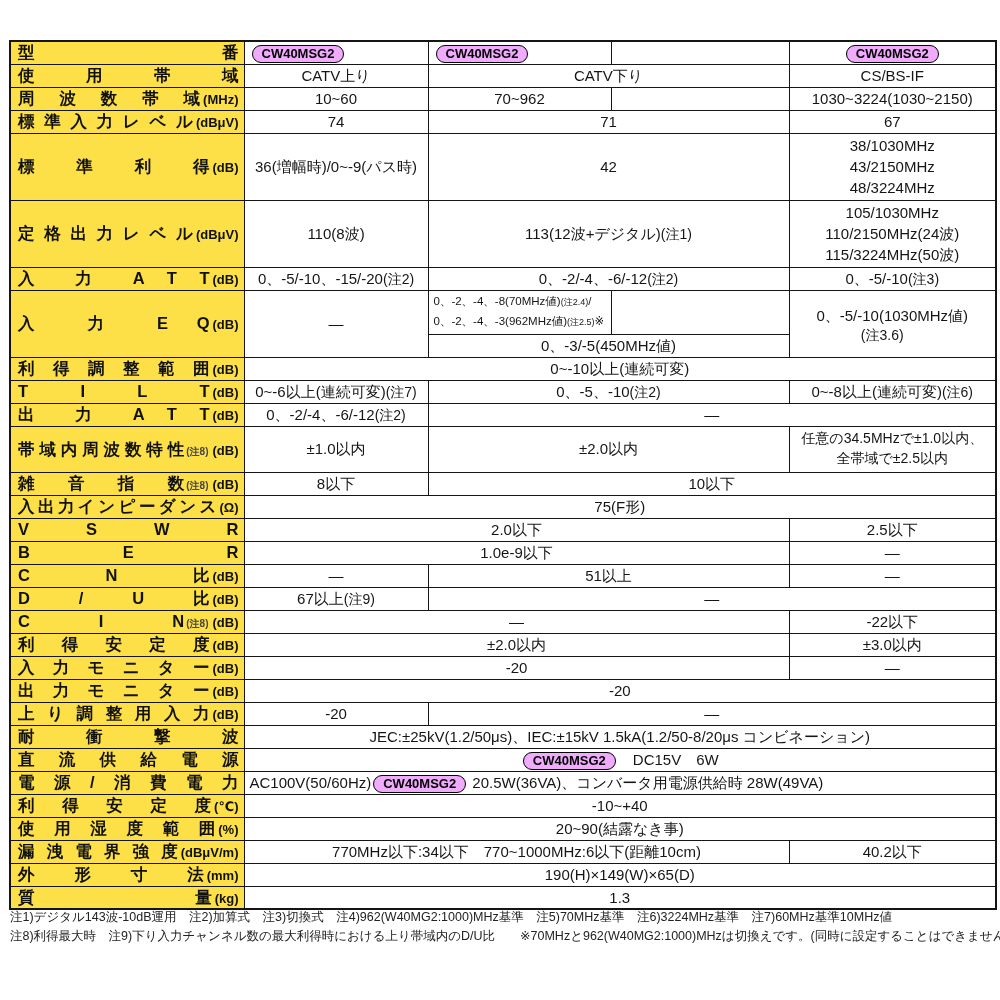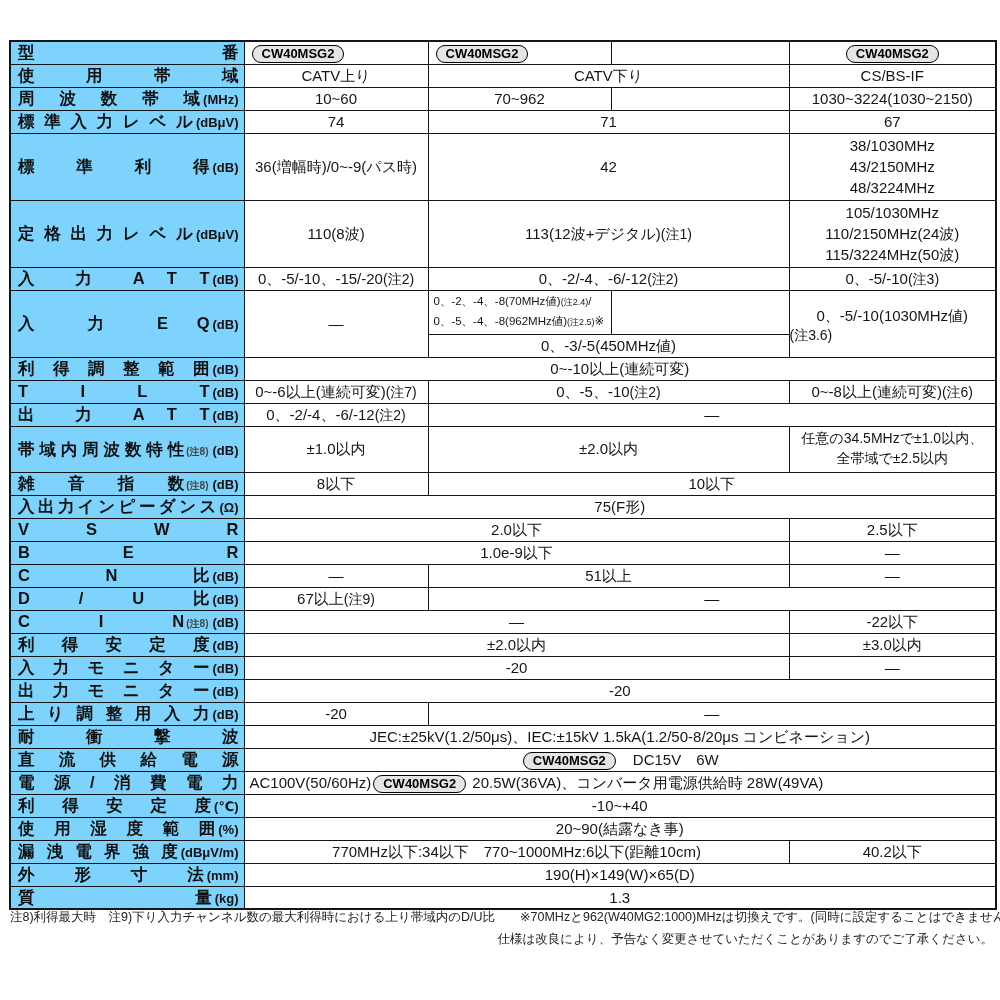--- a/index.html
+++ b/index.html
@@ -12,36 +12,36 @@
   .spec-wrap{position:absolute;left:9px;top:40px;}
   table.spec{
     border-collapse:collapse;table-layout:fixed;width:986px;
     border:2.5px solid #151515;
   }
   th,td{
     border:1.5px solid #151515;
     overflow:hidden;white-space:nowrap;
     padding:0;vertical-align:middle;
   }
-  th{background:#7dd3fc;font-weight:bold;}
+  th{background:#fde047;font-weight:bold;}
   .lblwrap{display:flex;align-items:baseline;padding:1px 5px 1px 7px;}
   .lt{flex:1;text-align:justify;text-align-last:justify;font-size:16.5px;line-height:1.15;font-weight:bold;}
   .ln{font-size:10px;color:#444;margin:0 1px 0 2px;font-weight:bold;}
   .lu{font-size:13px;margin-left:3px;text-align:right;font-weight:bold;white-space:nowrap;}
   td{text-align:center;font-size:15px;color:#151515;}
   td .vl{line-height:1.42;}
   td.left{text-align:left;padding-left:5px;}
   .sm{font-size:14px;}
   td.eqsm{font-size:11.5px;text-align:left;padding-left:5px;}
   td.eqsm .vl{line-height:1.7;}
   td.eqsm .sm{font-size:9px;}
   td.fs13{font-size:14px;}
-  td.eqnote .vl:nth-child(2){text-align:left;padding-right:20px;line-height:1;}
+  td.eqnote .vl:nth-child(2){text-align:center;padding-right:20px;line-height:1;}
   .badge{
-    display:inline-block;background:#e5e5e5;border:1.5px solid #000;
+    display:inline-block;background:#f0abfc;border:1.5px solid #000;
     border-radius:9px;padding:0 9px;font-size:13px;font-weight:bold;
     line-height:16px;margin:0 2px;vertical-align:middle;color:#000;
   }
   .notes{position:absolute;left:10px;top:908px;width:983px;font-size:12.5px;color:#222;line-height:19px;}
   .note-line{white-space:pre;}
   .note-right{text-align:right;margin-top:3px;}
 </style>
 </head>
 <body>
 
@@ -184,21 +184,21 @@
               <div class="lblwrap">
                 <span class="lt">入 力 E Q</span>
                 <span class="lu">(dB)</span>
               </div>
             </th>
             <td colspan="1" rowspan="2">
               <div class="vl"><span>—</span></div>
             </td>
             <td colspan="1" class="eqsm">
               <div class="vl"><span>0、-2、-4、-8(70MHz値)</span><span class="sm">(注2.4)</span><span>/</span></div>
-              <div class="vl"><span>0、-5、-4、-8(962MHz値)</span><span class="sm">(注2.5)</span><span>※</span></div>
+              <div class="vl"><span>0、-2、-4、-3(962MHz値)</span><span class="sm">(注2.5)</span><span>※</span></div>
             </td>
             <td colspan="1"></td>
             <td colspan="1" rowspan="2" class="eqnote">
               <div class="vl"><span>0、-5/-10(1030MHz値)</span></div>
               <div class="vl"><span class="sm">(注3.6)</span></div>
             </td>
           </tr>
           <tr style="height: 23px;">
             <td colspan="2">
               <div class="vl"><span>0、-3/-5(450MHz値)</span></div>
@@ -502,16 +502,16 @@
             </th>
             <td colspan="4">
               <div class="vl"><span>1.3</span></div>
             </td>
           </tr>
         </tbody>
     </table>
   </div>
 
   <div class="notes">
+    <div class="note-line">注1)デジタル143波-10dB運用　注2)加算式　注3)切換式　注4)962(W40MG2:1000)MHz基準　注5)70MHz基準　注6)3224MHz基準　注7)60MHz基準10MHz値</div>
     <div class="note-line">注8)利得最大時　注9)下り入力チャンネル数の最大利得時における上り帯域内のD/U比　　※70MHzと962(W40MG2:1000)MHzは切換えです。(同時に設定することはできません)</div>
-    <div class="note-line note-right">仕様は改良により、予告なく変更させていただくことがありますのでご了承ください。</div>
   </div>
 </div>
 
 </body></html>

